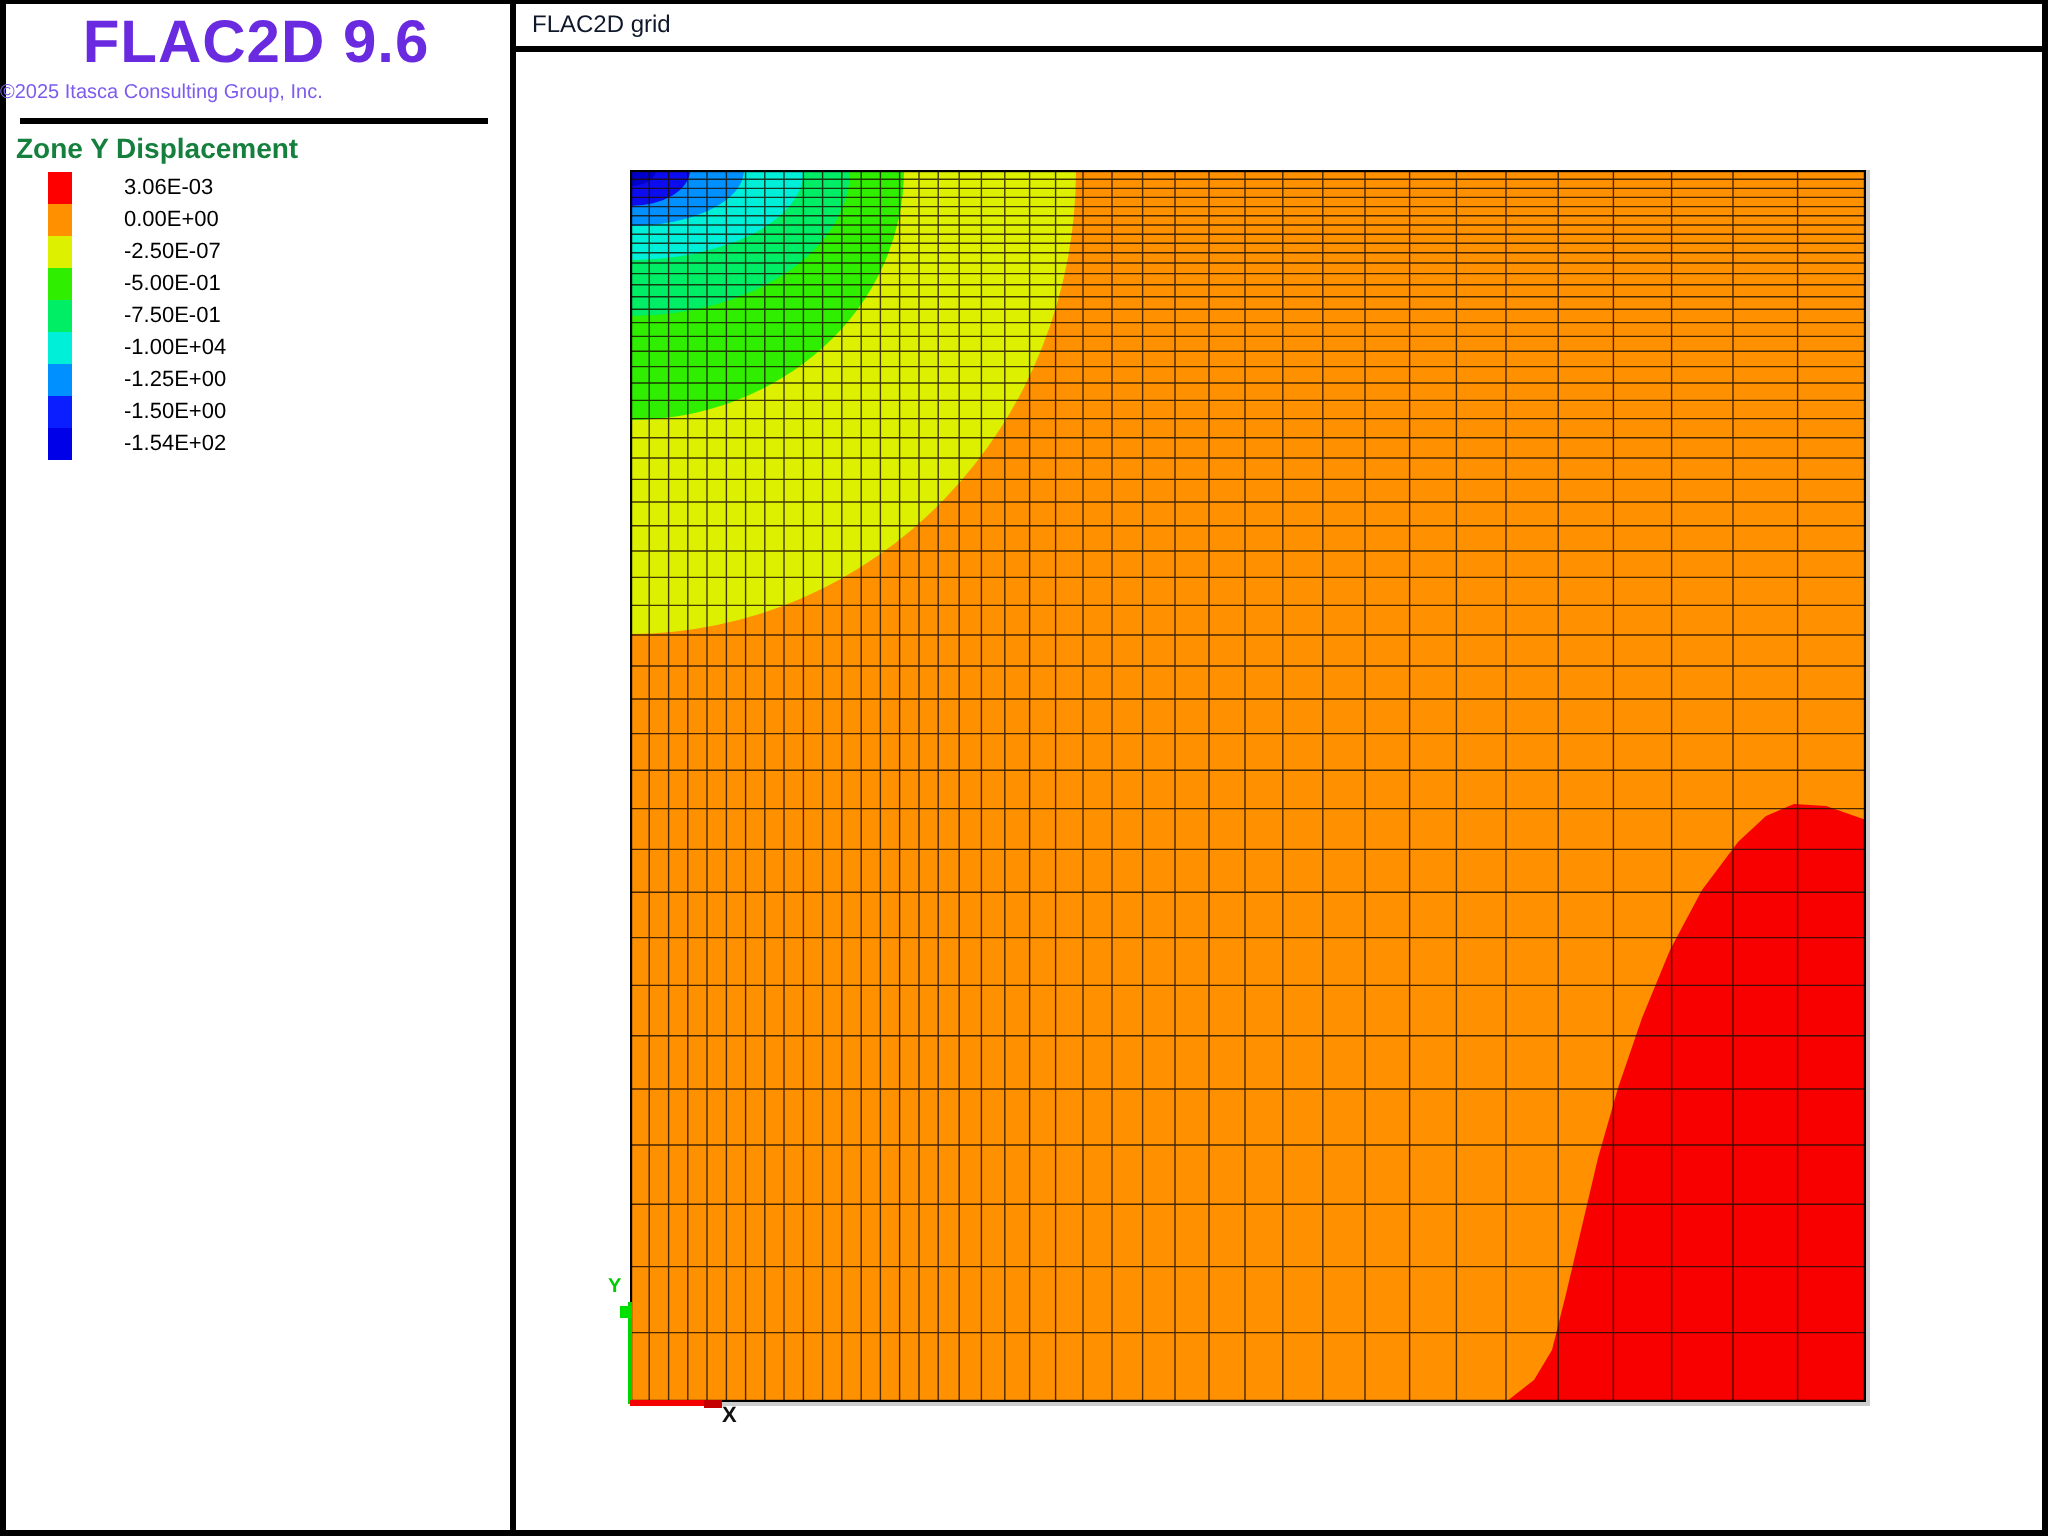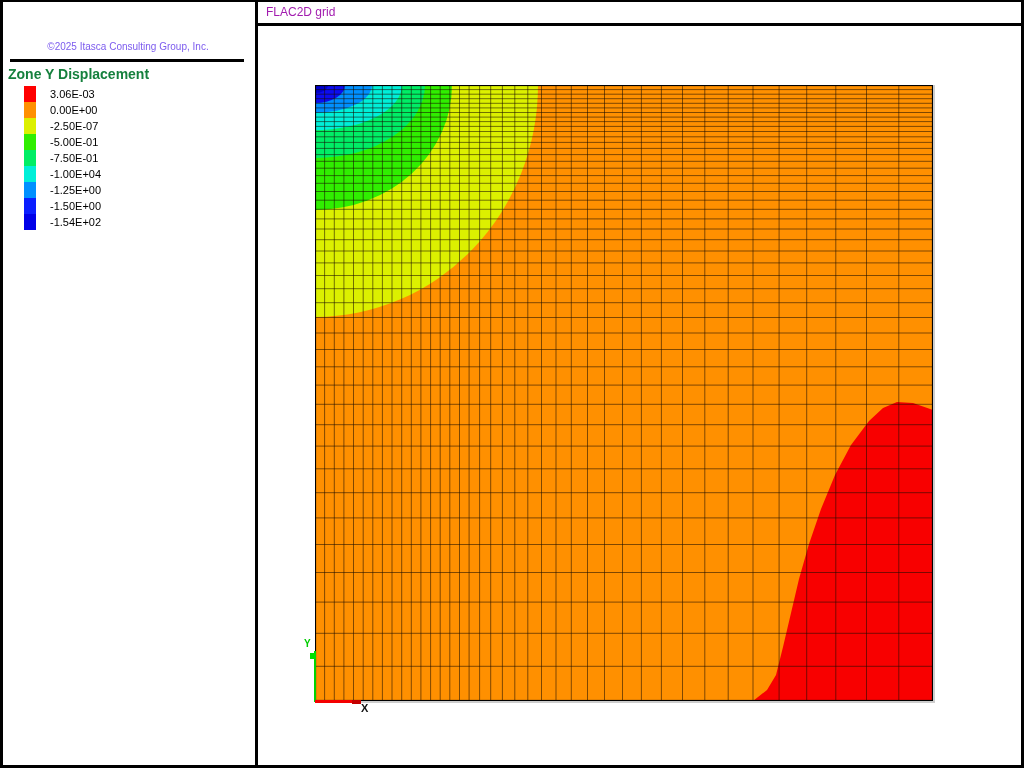--- a/index.html
+++ b/index.html
@@ -8,31 +8,31 @@
     font-family:"Liberation Sans",sans-serif;overflow:hidden;
   }
   .abs{position:absolute;}
   .border{background:#000000;}
   
   #app-title{
     left:0;top:5px;width:256px;text-align:center;
     font-size:30px;font-weight:bold;color:#6a2be0;letter-spacing:0.5px;
   }
   #copyright{
-    left:0;top:41px;width:256px;text-align:center;
+    left:0;top:41px;width:256px;
     font-size:10px;color:#7c5bee;
   }
   #sidebar-divider{left:10px;top:59px;width:234px;height:3px;background:#000;}
   #legend-title{left:8px;top:66px;font-size:14px;font-weight:bold;color:#15803d;}
   #legend{left:24px;top:86px;}
-  .legend-row{display:flex;align-items:flex-end;height:16px;}
+  .legend-row{display:flex;align-items:flex-end;height:16px;gap:12px;}
   .legend-swatch{width:12px;height:16px;flex:0 0 12px;}
   .legend-value{margin-left:14px;font-size:11px;line-height:16px;color:#000;white-space:nowrap;}
   
-  #panel-title{left:266px;top:5px;font-size:12px;color:#a21caf;}
+  #panel-title{left:266px;top:5px;font-size:12px;color:#0f172a;}
   #panel-title-underline{left:256px;top:23px;width:768px;height:3px;background:#000;}
   
   #plot-svg{left:315px;top:85px;}
   .gray-line{background:#cdcdcd;}
   #y-axis-line{left:314px;top:651px;width:2px;height:51px;background:#00d400;}
   #y-axis-mark{left:310px;top:653px;width:6px;height:6px;background:#00e000;}
   #x-axis-line{left:315px;top:700px;width:46px;height:3px;background:#f40000;}
   #x-axis-tip{left:352px;top:700px;width:9px;height:4px;background:#c40000;}
   #y-axis-label{left:304px;top:638px;font-size:10px;font-weight:bold;color:#00cc00;}
   #x-axis-label{left:361px;top:702px;font-size:11px;font-weight:bold;color:#111111;}
@@ -41,20 +41,21 @@
 <body>
 
 <div id="window">
 
   <div class="abs border" style="left:0;top:0;width:1024px;height:2px;"></div>
   <div class="abs border" style="left:0;top:765px;width:1024px;height:3px;"></div>
   <div class="abs border" style="left:0;top:0;width:3px;height:768px;"></div>
   <div class="abs border" style="left:1021px;top:0;width:3px;height:768px;"></div>
   <div class="abs border" style="left:255px;top:0;width:3px;height:768px;"></div>
 
+  <div class="abs" id="app-title">FLAC2D 9.6</div>
   <div class="abs" id="copyright">©2025 Itasca Consulting Group, Inc.</div>
   <div class="abs" id="sidebar-divider"></div>
   <div class="abs" id="legend-title">Zone Y Displacement</div>
   <div class="abs" id="legend">
       <div class="legend-row">
         <span class="legend-swatch" style="background: rgb(255, 0, 0);"></span>
         <span class="legend-value">3.06E-03</span>
       </div>
       <div class="legend-row">
         <span class="legend-swatch" style="background: rgb(255, 144, 0);"></span>

